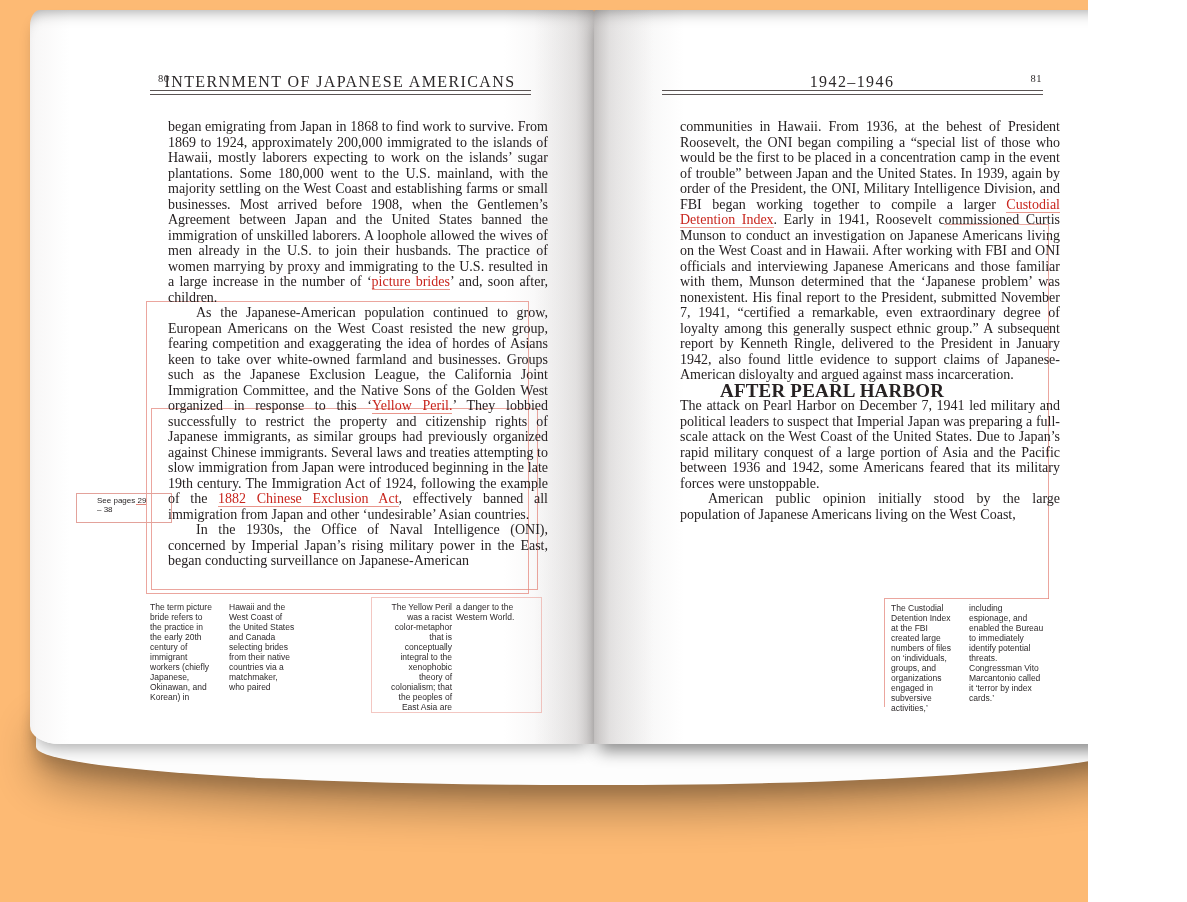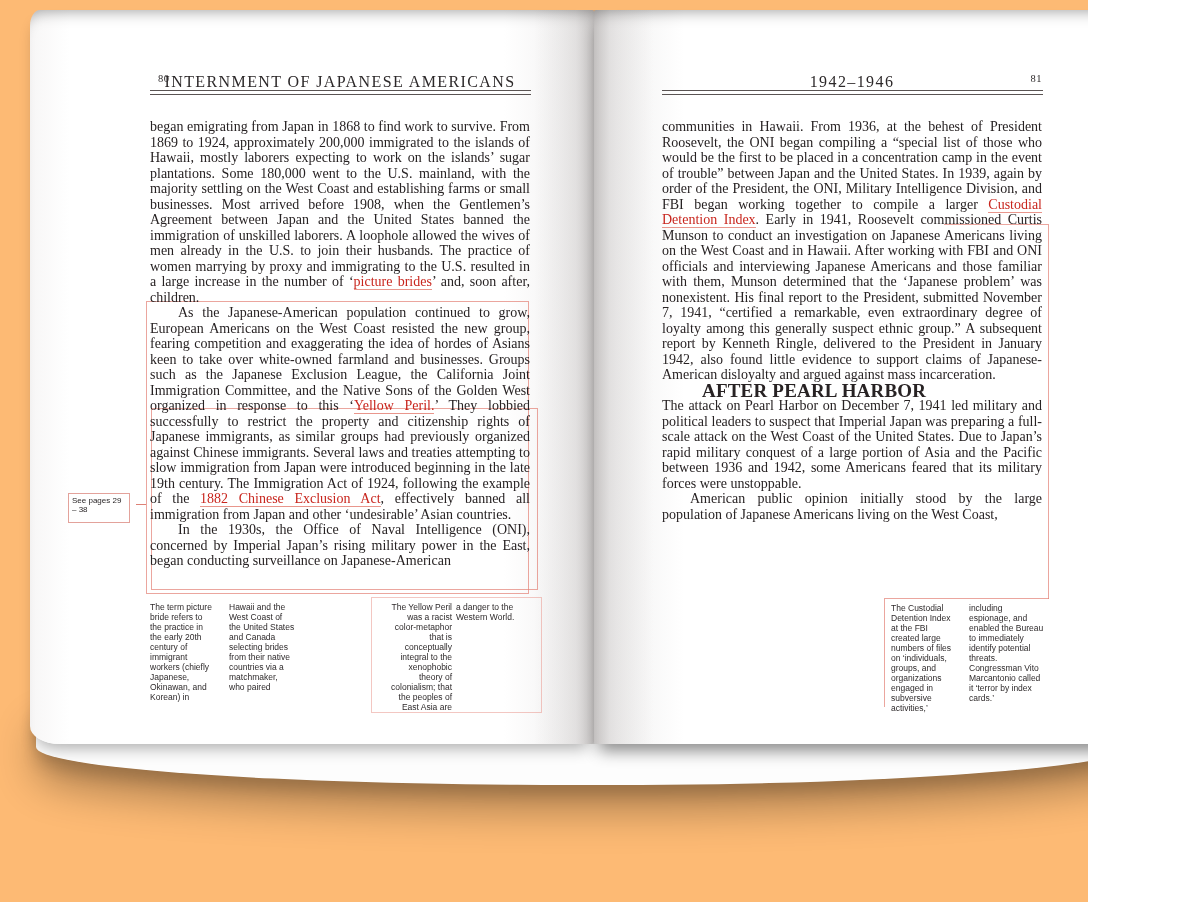--- a/index.html
+++ b/index.html
@@ -24,39 +24,39 @@
 
   
   .runhead{position:absolute;top:73px;font-size:16px;letter-spacing:1.4px;color:#2c2829;white-space:nowrap;}
   .pagenum{position:absolute;top:73px;font-size:10.5px;letter-spacing:0.5px;color:#2c2829;}
   .center-380{width:380px;text-align:center;}
   .rule{position:absolute;top:90px;width:381px;height:3px;
         border-top:1px solid #5a5453;border-bottom:1px solid #5a5453;}
 
   
   .body-col{position:absolute;top:119px;width:380px;font-size:14px;line-height:15.5px;
-            color:#272223;text-align:justify;}
+            color:#272223;text-align:justify;margin-left:18px;}
   .body-col p{margin:0;padding:0;}
   .indent{text-indent:28px;}
   .rlink{color:#c8251d;border-bottom:1px solid #e9968c;cursor:pointer;}
   .section-head{font-weight:bold;font-size:19px;letter-spacing:0.2px;margin:19px 0 1px 0;
                 text-indent:40px;text-align:left;}
 
   
   .annot{position:absolute;border:1px solid rgba(226,128,117,0.70);}
   .annot-open{position:absolute;border:0 solid rgba(226,128,117,0.70);}
   #l-box-a{left:146px;top:301px;width:381px;height:291px;}
   #l-box-b{left:151px;top:408px;width:385px;height:180px;}
   #l-footbox{left:371px;top:597px;width:169px;height:114px;border-color:rgba(233,153,143,0.55);}
   #r-box{left:944px;top:224px;width:104px;height:374px;border-top-width:1px;border-right-width:1px;}
   #r-footbox{left:884px;top:598px;width:164px;height:108px;border-top-width:1px;border-left-width:1px;}
 
   
-  .margin-note{position:absolute;left:68px;top:493px;width:54px;height:24px;
-    border:1px solid #e3a29b;padding:2px 3px;font-family:"Liberation Sans",sans-serif;
+  .margin-note{position:absolute;left:76px;top:493px;width:54px;height:24px;
+    border:1px solid #e3a29b;padding:2px 20px;font-family:"Liberation Sans",sans-serif;
     font-size:8px;line-height:9px;color:#2b2728;}
   .note-line{position:absolute;left:136px;top:504px;width:10px;height:1px;background:#dd8176;}
 
   
   .fn{position:absolute;top:602px;width:66px;font-family:"Liberation Sans",sans-serif;
       font-size:8.5px;line-height:10px;color:#2e2a2b;}
   #l-fn1{left:150px;} #l-fn2{left:229px;} #l-fn3{left:308px;}
   #l-fn4{left:386px;text-align:right;} #l-fn5{left:456px;}
   #r-fn1{left:891px;top:603px;} #r-fn2{left:969px;top:603px;width:76px;}
 </style>

